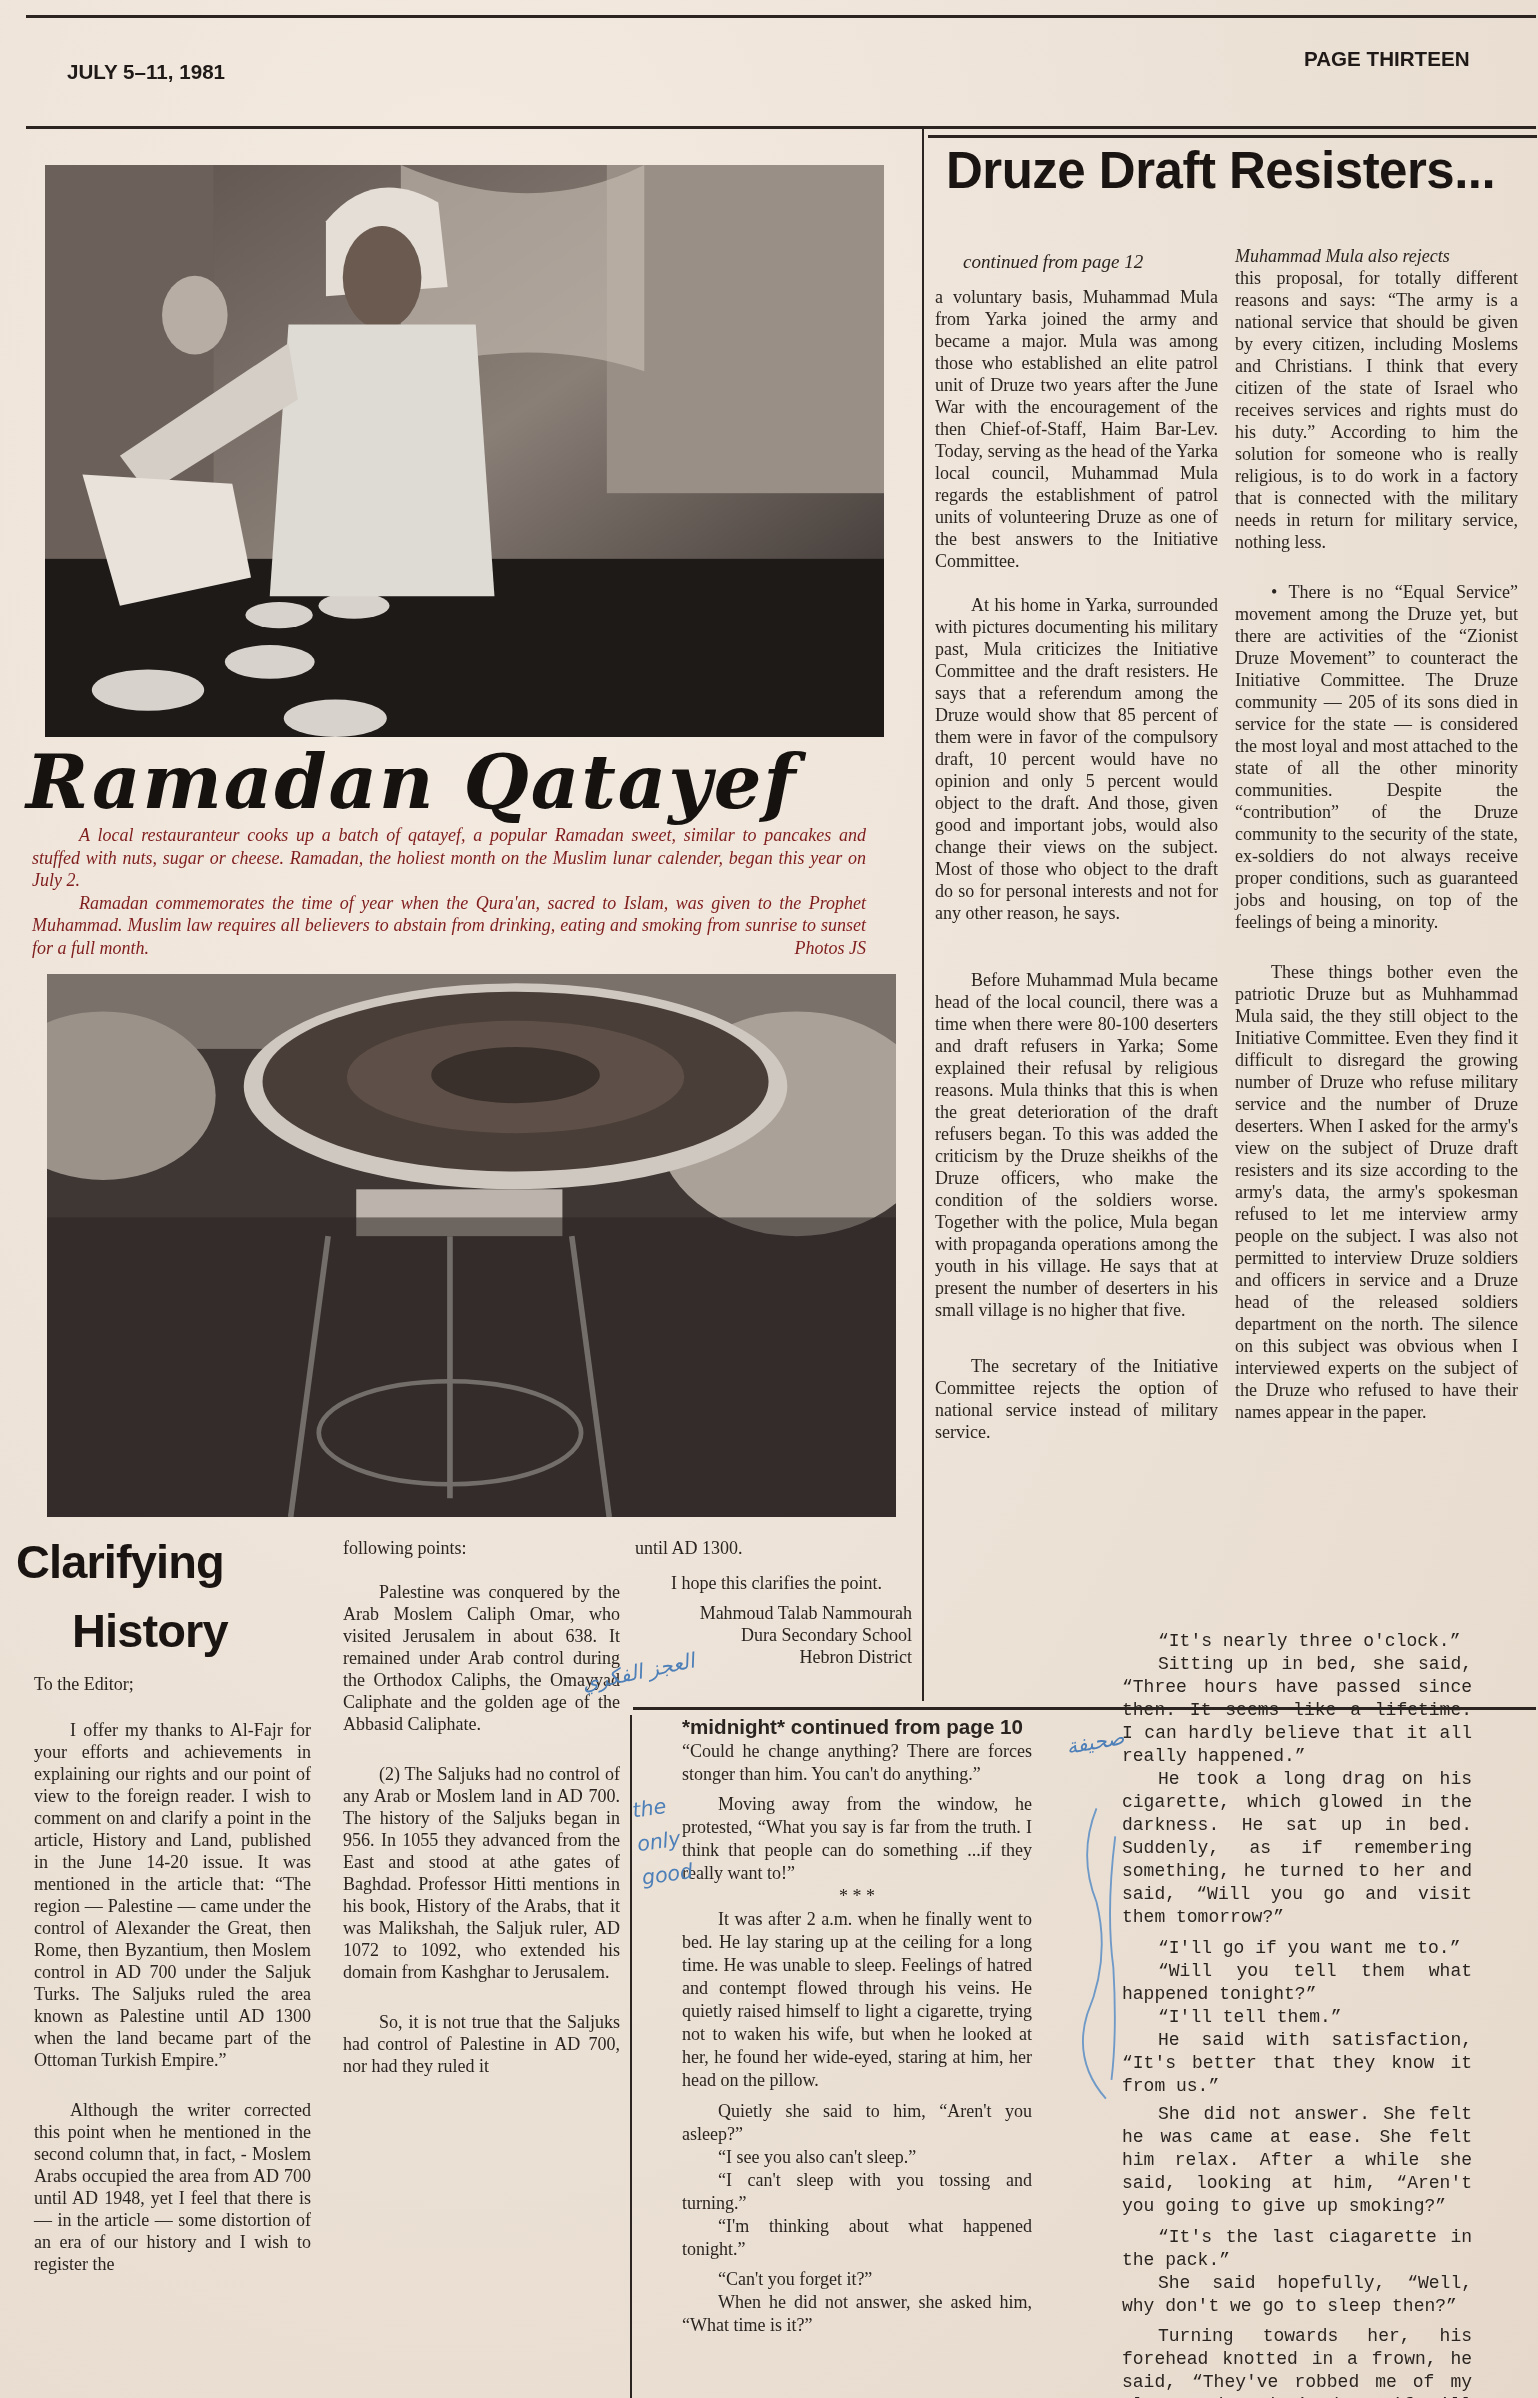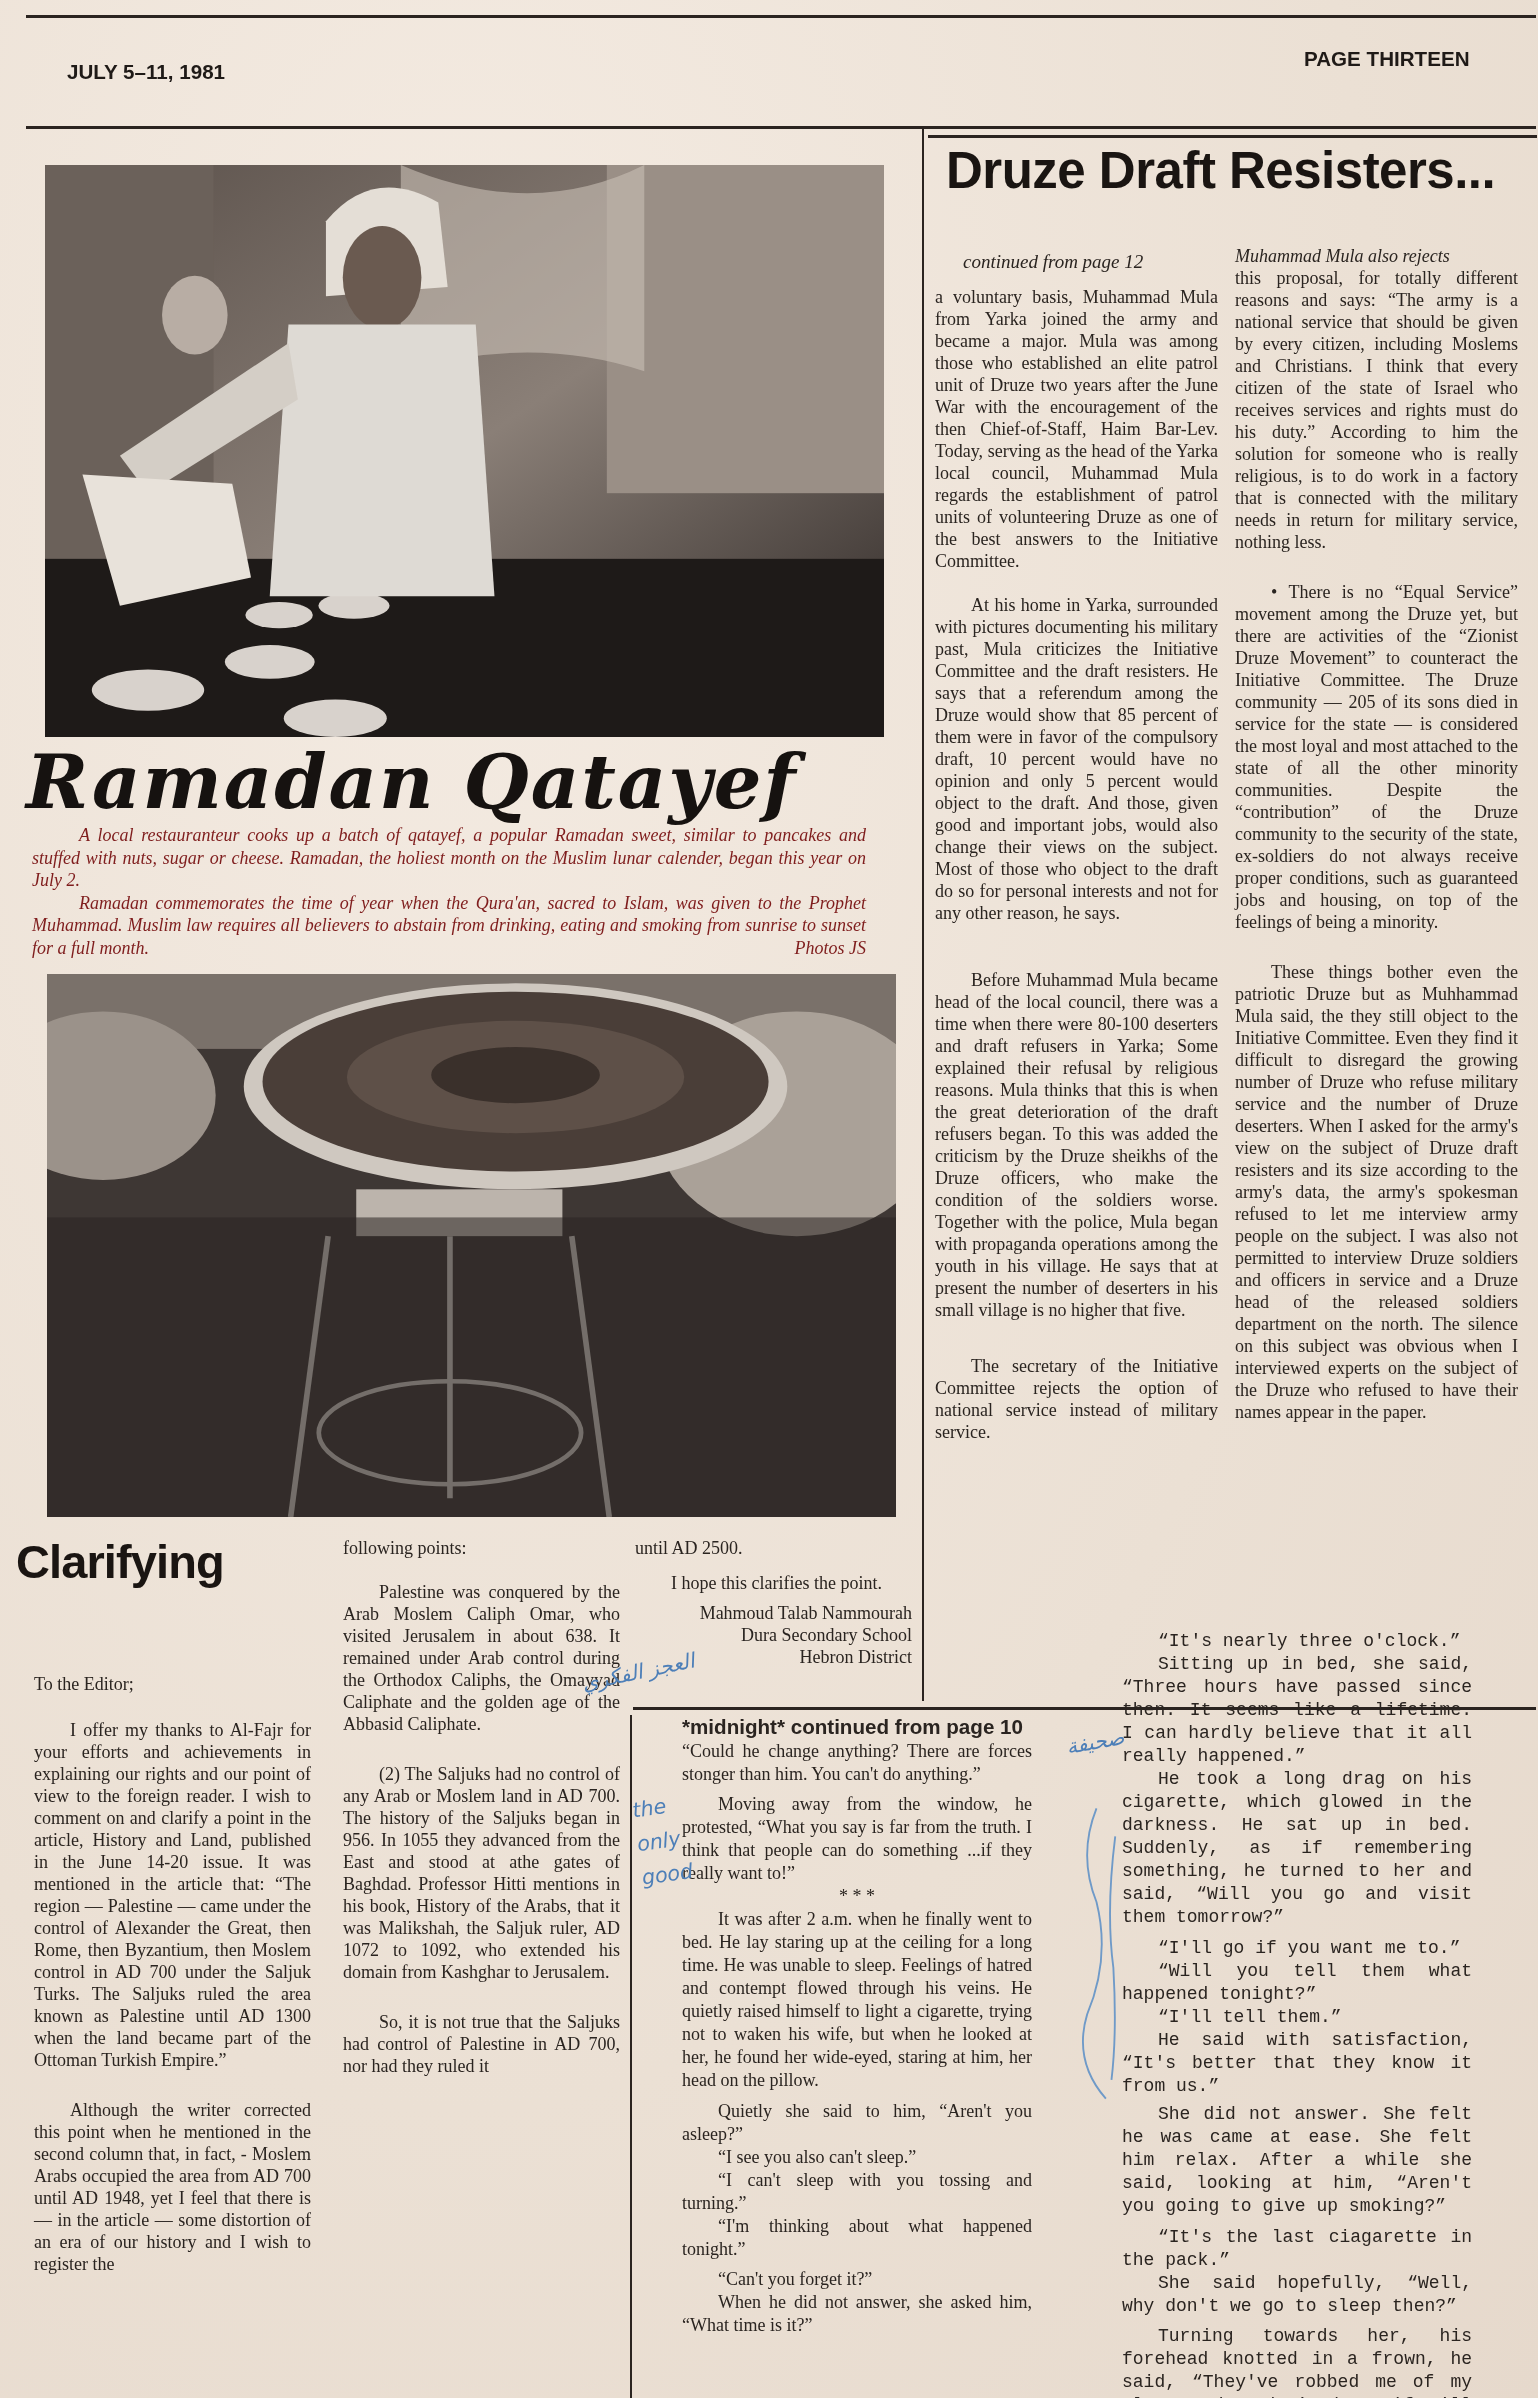--- a/index.html
+++ b/index.html
@@ -111,39 +111,40 @@
 
 <div class="col" style="left:1235px; top:245px; width:283px;">
   <p class="noind tight" style="font-style:italic;">Muhammad Mula also rejects</p>
   <p class="noind" style="margin-bottom:28px;">this proposal, for totally different reasons and says: “The army is a national service that should be given by every citizen, including Moslems and Christians. I think that every citizen of the state of Israel who receives services and rights must do his duty.” According to him the solution for someone who is really religious, is to do work in a factory that is connected with the military needs in return for military service, nothing less.</p>
   <p style="margin-bottom:28px;">• There is no “Equal Service” movement among the Druze yet, but there are activities of the “Zionist Druze Movement” to counteract the Initiative Committee. The Druze community — 205 of its sons died in service for the state — is considered the most loyal and most attached to the state of all the other minority communities. Despite the “contribution” of the Druze community to the security of the state, ex-soldiers do not always receive proper conditions, such as guaranteed jobs and housing, on top of the feelings of being a minority.</p>
   <p>These things bother even the patriotic Druze but as Muhhammad Mula said, the they still object to the Initiative Committee. Even they find it difficult to disregard the growing number of Druze who refuse military service and the number of Druze deserters. When I asked for the army's view on the subject of Druze draft resisters and its size according to the army's data, the army's spokesman refused to let me interview army people on the subject. I was also not permitted to interview Druze soldiers and officers in service and a Druze head of the released soldiers department on the north. The silence on this subject was obvious when I interviewed experts on the subject of the Druze who refused to have their names appear in the paper.</p>
 </div>
 
 <div class="letter-title" style="left:16px; top:1527px; width:300px;">
   <div>Clarifying</div>
+  <div style="padding-left:56px;">History</div>
 </div>
 
 <div class="col" style="left:34px; top:1673px; width:277px;">
   <p class="noind" style="margin-bottom:24px;">To the Editor;</p>
   <p style="margin-bottom:28px;">I offer my thanks to Al-Fajr for your efforts and achievements in explaining our rights and our point of view to the foreign reader. I wish to comment on and clarify a point in the article, History and Land, published in the June 14-20 issue. It was mentioned in the article that: “The region — Palestine — came under the control of Alexander the Great, then Rome, then Byzantium, then Moslem control in AD 700 under the Saljuk Turks. The Saljuks ruled the area known as Palestine until AD 1300 when the land became part of the Ottoman Turkish Empire.”</p>
   <p>Although the writer corrected this point when he mentioned in the second column that, in fact, - Moslem Arabs occupied the area from AD 700 until AD 1948, yet I feel that there is — in the article — some distortion of an era of our history and I wish to register the</p>
 </div>
 
 <div class="col" style="left:343px; top:1537px; width:277px;">
   <p class="noind">following points:</p>
   <p style="margin-bottom:28px;">Palestine was conquered by the Arab Moslem Caliph Omar, who visited Jerusalem in about 638. It remained under Arab control during the Orthodox Caliphs, the Omayyad Caliphate and the golden age of the Abbasid Caliphate.</p>
   <p style="margin-bottom:28px;">(2) The Saljuks had no control of any Arab or Moslem land in AD 700. The history of the Saljuks began in 956. In 1055 they advanced from the East and stood at athe gates of Baghdad. Professor Hitti mentions in his book, History of the Arabs, that it was Malikshah, the Saljuk ruler, AD 1072 to 1092, who extended his domain from Kashghar to Jerusalem.</p>
   <p>So, it is not true that the Saljuks had control of Palestine in AD 700, nor had they ruled it</p>
 </div>
 
 <div class="vline" style="left:630px; top:1715px; height:684px;"></div>
 
 <div class="col" style="left:635px; top:1537px; width:277px;">
-  <p class="noind" style="margin-bottom:13px;">until AD 2500.</p>
+  <p class="noind" style="margin-bottom:13px;">until AD 1300.</p>
   <p style="margin-bottom:7.5px;">I hope this clarifies the point.</p>
   <p class="sig">Mahmoud Talab Nammourah</p>
   <p class="sig">Dura Secondary School</p>
   <p class="sig">Hebron District</p>
 </div>
 
 <div class="rule" style="left:633px; top:1707px; width:903px; height:2.8px;"></div>
 
 <div class="col" style="left:682px; top:1715px; width:350px; line-height:23px;">
   <p class="story-head">*midnight* continued from page 10</p>

